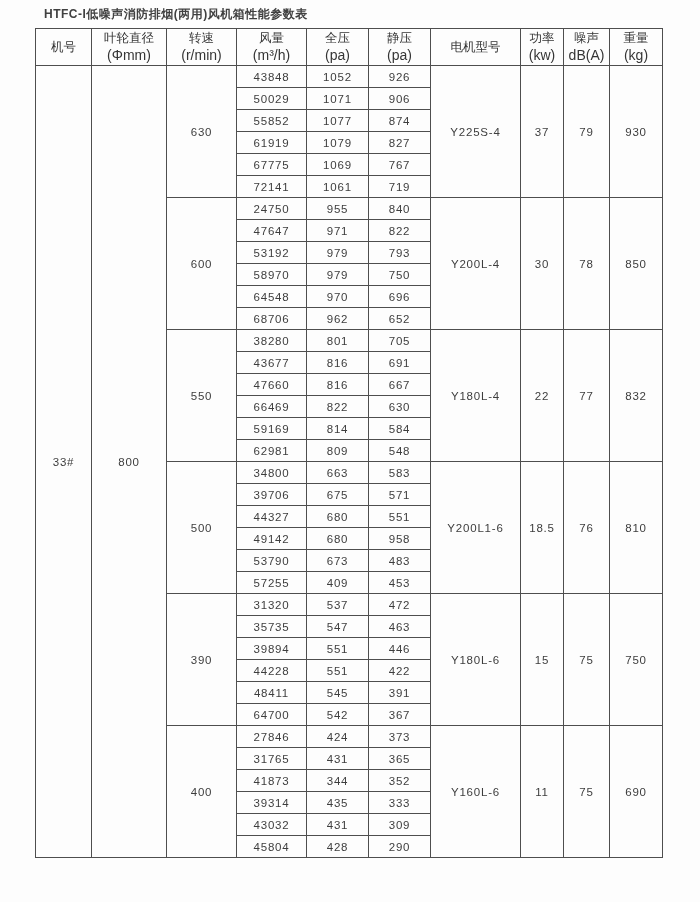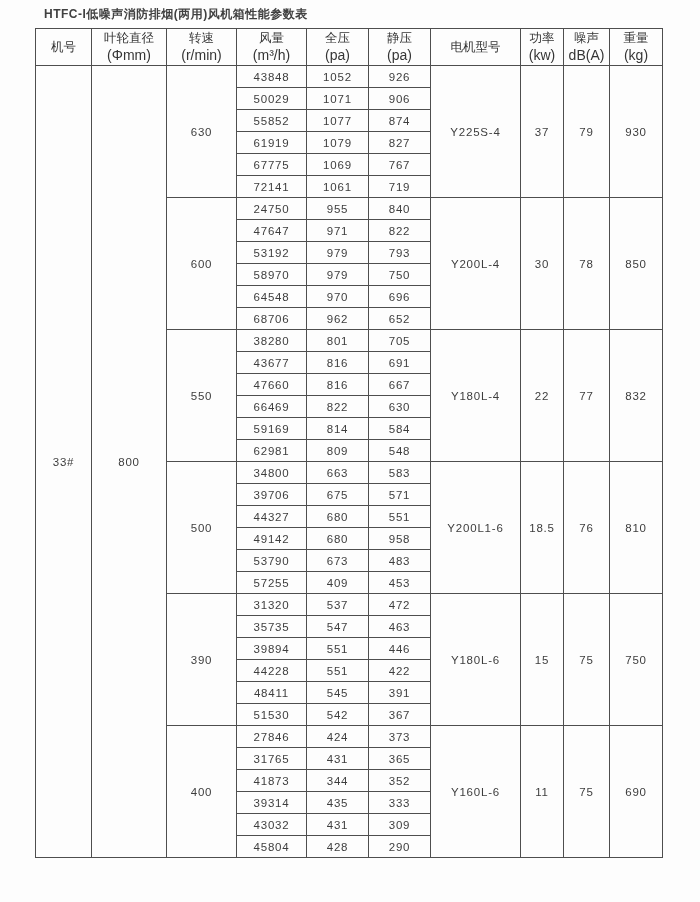--- a/index.html
+++ b/index.html
@@ -279,21 +279,21 @@
           <td>44228</td>
           <td>551</td>
           <td>422</td>
         </tr>
         <tr>
           <td>48411</td>
           <td>545</td>
           <td>391</td>
         </tr>
         <tr>
-          <td>51530</td>
+          <td>64700</td>
           <td>542</td>
           <td>367</td>
         </tr>
         <tr>
           <td rowspan="6">400</td>
           <td>27846</td>
           <td>424</td>
           <td>373</td>
           <td rowspan="6" class="cell-motor-model">Y160L-6</td>
           <td rowspan="6" class="cell-power">11</td>

